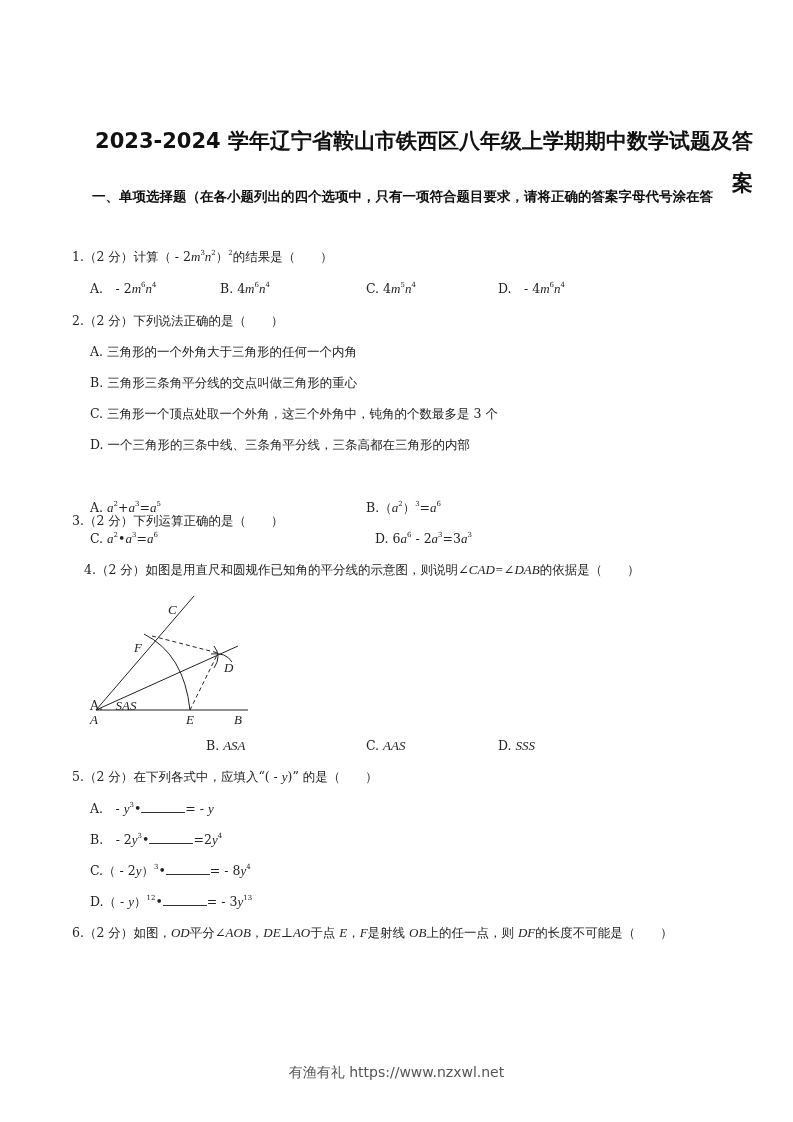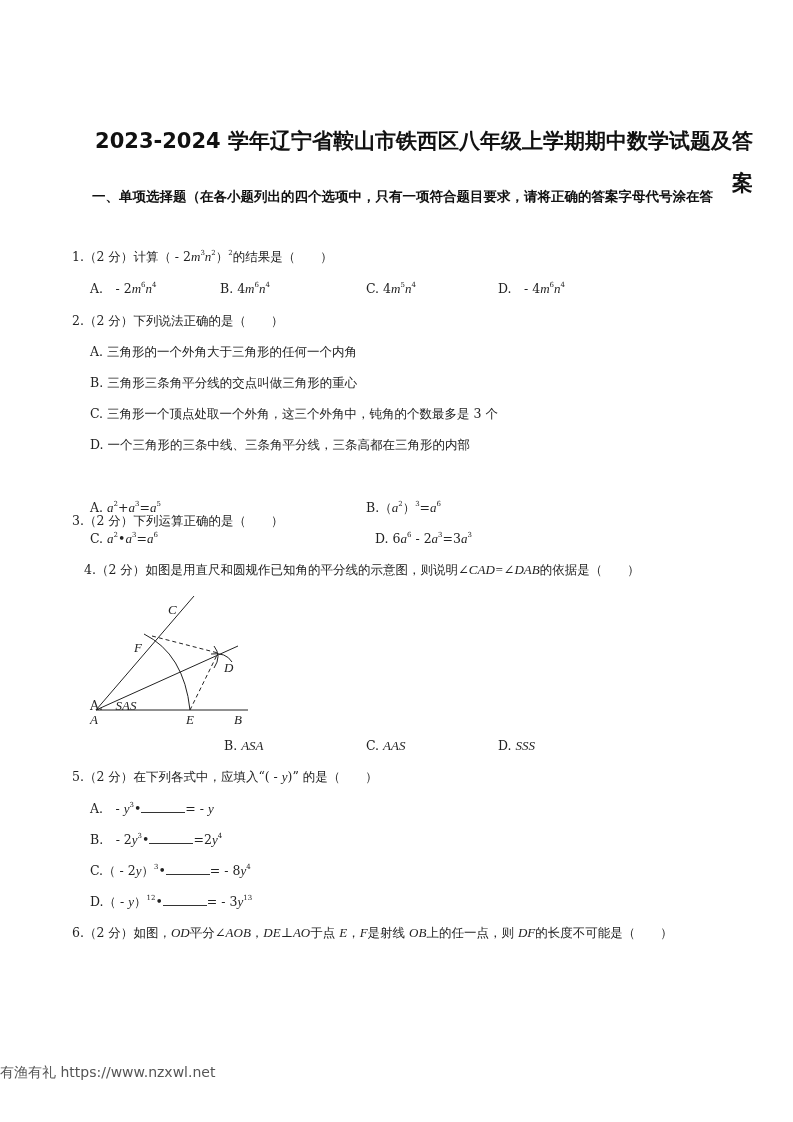--- a/index.html
+++ b/index.html
@@ -25,21 +25,21 @@
       position: absolute; font-size: 12.5px; color: #222; white-space: nowrap;
       line-height: 16px;
     }
     .q { left: 72px; }
     .opt { left: 90px; }
     i.v { font-family: "Liberation Serif", "DejaVu Serif", serif; font-style: italic; font-size: 13px; }
     sup { font-size: 7px; vertical-align: 6px; line-height: 0; }
     .blank { display: inline-block; width: 44px; border-bottom: 1px solid #333; height: 11px; vertical-align: baseline; }
     .figure { position: absolute; left: 86px; top: 592px; width: 170px; height: 135px; }
     .footer {
-      position: absolute; left: 0; width: 793px; top: 1064px; text-align: left;
+      position: absolute; left: 0; width: 793px; top: 1064px; text-align: center;
       font-family: "DejaVu Sans", "Liberation Sans", sans-serif;
       font-size: 14px; color: #555;
     }
   </style>
 </head>
 <body>
 
 <div class="title" style="top:106px;">2023-2024 学年辽宁省鞍山市铁西区八年级上学期期中数学试题及答</div>
 <div class="title" style="top:148px;">案</div>
 
@@ -96,21 +96,21 @@
     <text x="82" y="22">C</text>
     <text x="48" y="60">F</text>
     <text x="138" y="80">D</text>
     <text x="4" y="132">A</text>
     <text x="100" y="132">E</text>
     <text x="148" y="132">B</text>
   </g>
 </svg>
 
 <div class="line" style="top:698px; left:90px;"><span>A.</span>　<i class="v">SAS</i></div>
-<div class="line" style="top:738px; left:224px;"><span>B.</span> <i class="v">ASA</i></div>
+<div class="line" style="top:738px; left:206px;"><span>B.</span> <i class="v">ASA</i></div>
 <div class="line" style="top:738px; left:366px;"><span>C.</span> <i class="v">AAS</i></div>
 <div class="line" style="top:738px; left:498px;"><span>D.</span> <i class="v">SSS</i></div>
 
 <div class="line q" style="top:769px;">
   <span>5.</span><span>（2 分）</span><span>在下列各式中，应填入“( - </span><i class="v">y</i><span>)” 的是（　　）</span>
 </div>
 <div class="line opt" style="top:801px;"><span>A.</span>　- <i class="v">y</i><sup>3</sup>•<span class="blank"></span>= - <i class="v">y</i></div>
 <div class="line opt" style="top:832px;"><span>B.</span>　- 2<i class="v">y</i><sup>3</sup>•<span class="blank"></span>=2<i class="v">y</i><sup>4</sup></div>
 <div class="line opt" style="top:863px;"><span>C.</span>（ - 2<i class="v">y</i>）<sup>3</sup>•<span class="blank"></span>= - 8<i class="v">y</i><sup>4</sup></div>
 <div class="line opt" style="top:894px;"><span>D.</span>（ - <i class="v">y</i>）<sup>12</sup>•<span class="blank"></span>= - 3<i class="v">y</i><sup>13</sup></div>

